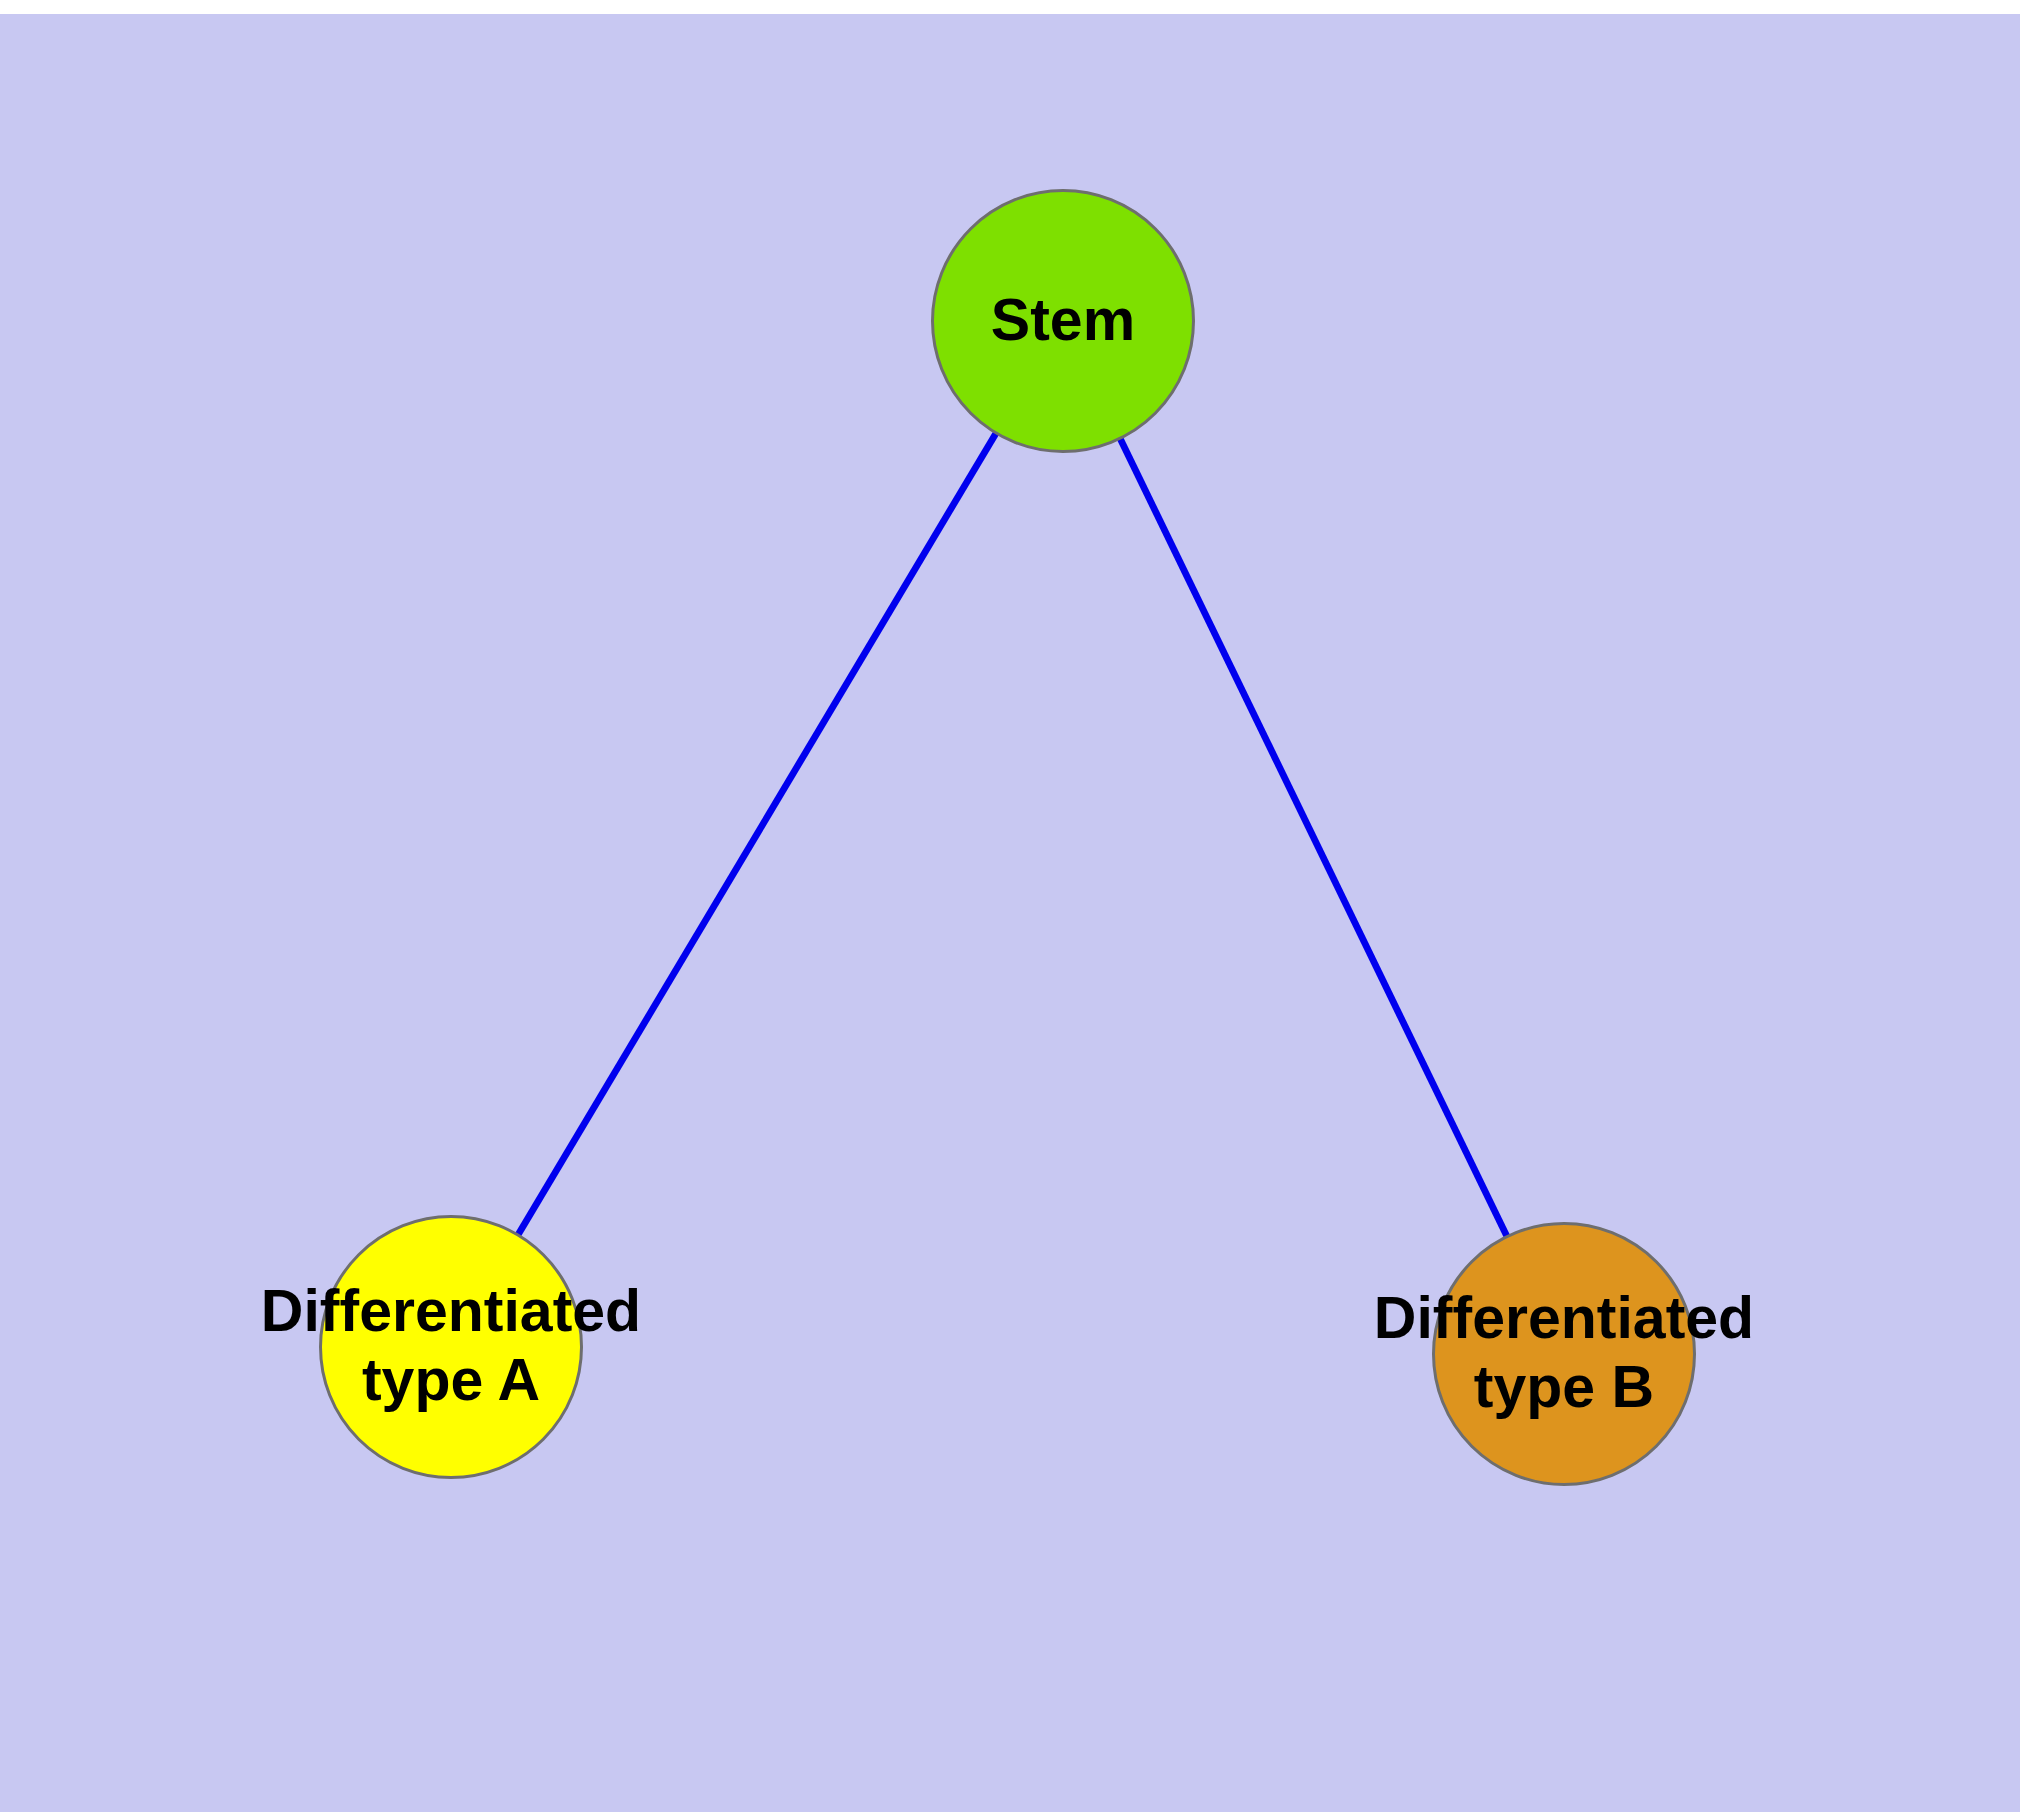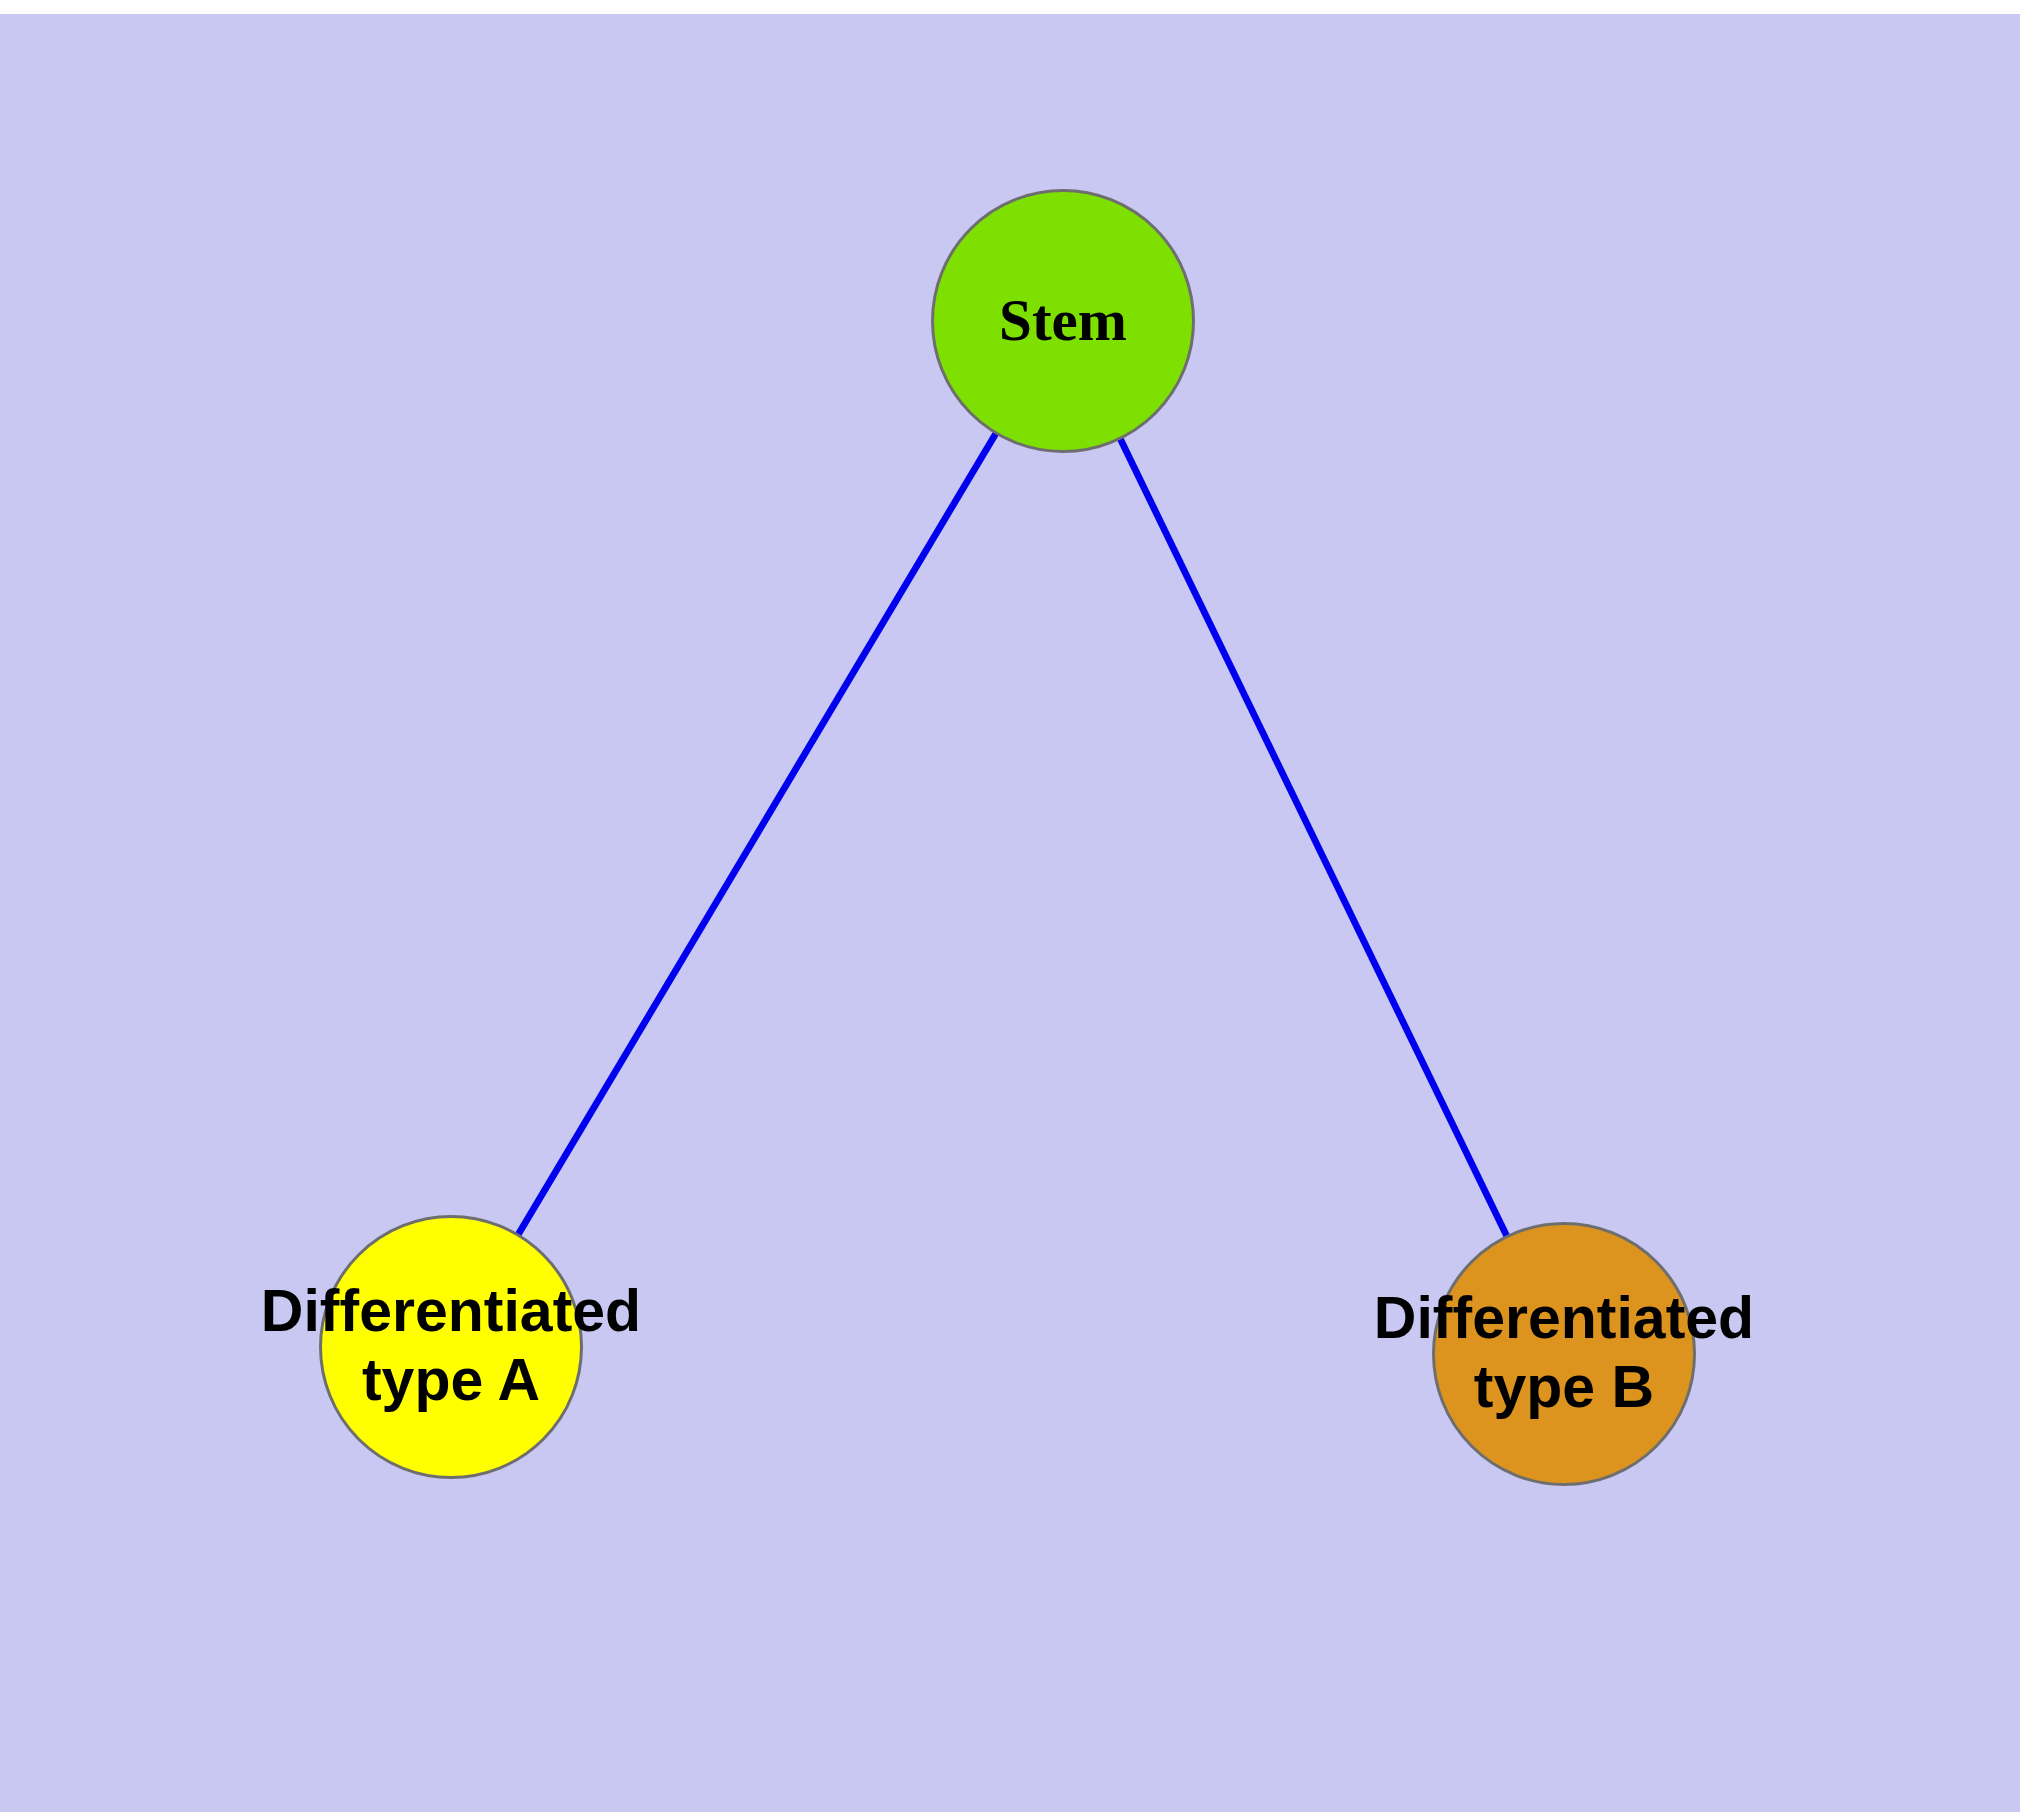--- a/index.html
+++ b/index.html
@@ -52,21 +52,21 @@
 </style>
 </head>
 <body>
 
 <div class="canvas" style="background: rgb(200, 200, 242);">
   <svg class="edges-layer" xmlns="http://www.w3.org/2000/svg" width="2021" height="1798" viewBox="0 0 2384 2122">
       <line x1="1254" y1="362" x2="532" y2="1573" stroke="#0000ee" stroke-width="8"></line>
       <line x1="1254" y1="362" x2="1845" y2="1581" stroke="#0000ee" stroke-width="8"></line>
     </svg>
 
-  <div class="node" style="left: 1063px; top: 307px; width: 264px; height: 264px; background: rgb(126, 224, 0); border-color: rgb(110, 110, 110); font-family: Liberation Serif, serif;">
+  <div class="node" style="left: 1063px; top: 307px; width: 264px; height: 264px; background: rgb(126, 224, 0); border-color: rgb(110, 110, 110);">
     <span class="node-label">Stem</span>
   </div>
 
   <div class="node" style="left: 451px; top: 1333px; width: 264px; height: 264px; background: rgb(255, 255, 0); border-color: rgb(110, 110, 110);">
     <span class="node-label">Differentiated
 type A</span>
   </div>
 
   <div class="node" style="left: 1564px; top: 1340px; width: 264px; height: 264px; background: rgb(221, 148, 30); border-color: rgb(110, 110, 110);">
     <span class="node-label">Differentiated

